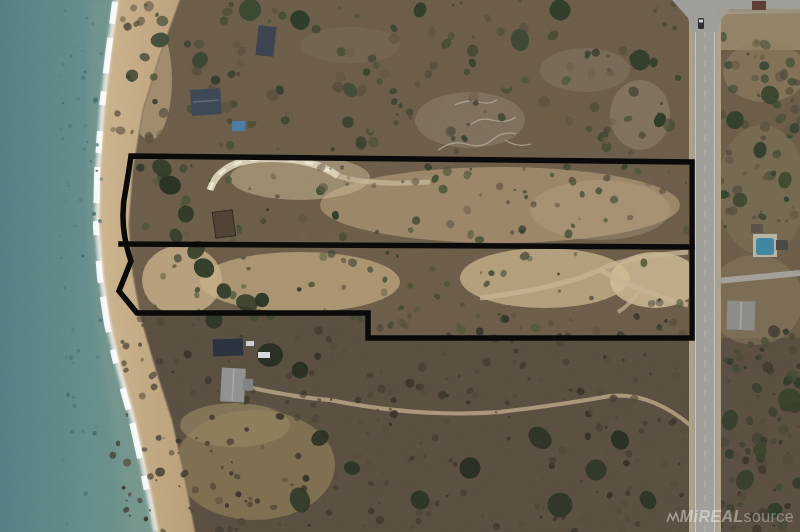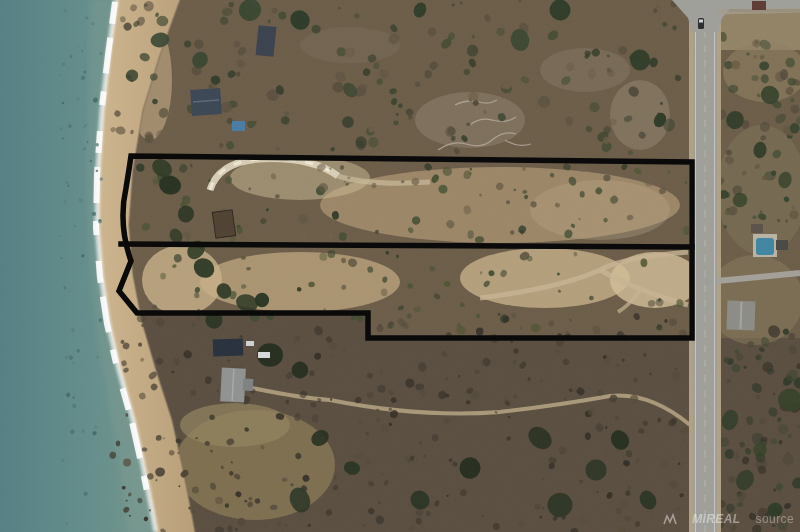--- a/index.html
+++ b/index.html
@@ -1,20 +1,20 @@
 <!DOCTYPE html>
 <html style="--water: #5f8b8c; --surf: #ffffff; --sand: #c6ad85; --scrub: #6b5c48; --south_brush: #594d3f; --road: #9f9f9a; --boundary: #0a0a0a; --watermark: rgba(255,255,255,0.42);"><head>
 <meta charset="utf-8">
 <style>
   html,body{margin:0;padding:0;background:#222;}
   #stage{position:relative;width:800px;height:532px;overflow:hidden;
          font-family:"Liberation Sans", sans-serif;}
   #stage svg{display:block}
-  .watermark{position:absolute;right:6px;bottom:6px;display:flex;align-items:center;gap:15px;
-             color:var(--watermark, rgba(255,255,255,.42));font-size:12px;letter-spacing:.4px;
+  .watermark{position:absolute;right:6px;bottom:6px;display:flex;align-items:center;gap:0;
+             color:var(--watermark, rgba(255,255,255,.42));font-size:16px;letter-spacing:.4px;
              pointer-events:none;}
   .watermark .b{font-weight:700;font-style:italic;}
   .watermark .l{font-weight:400;opacity:.85;}
   .boundary{fill:none;stroke:var(--boundary,#0a0a0a);stroke-linejoin:miter;stroke-linecap:square;}
 </style>
 </head>
 <body>
 
 <div id="stage">
 <svg width="800" height="532" viewBox="0 0 800 532">

